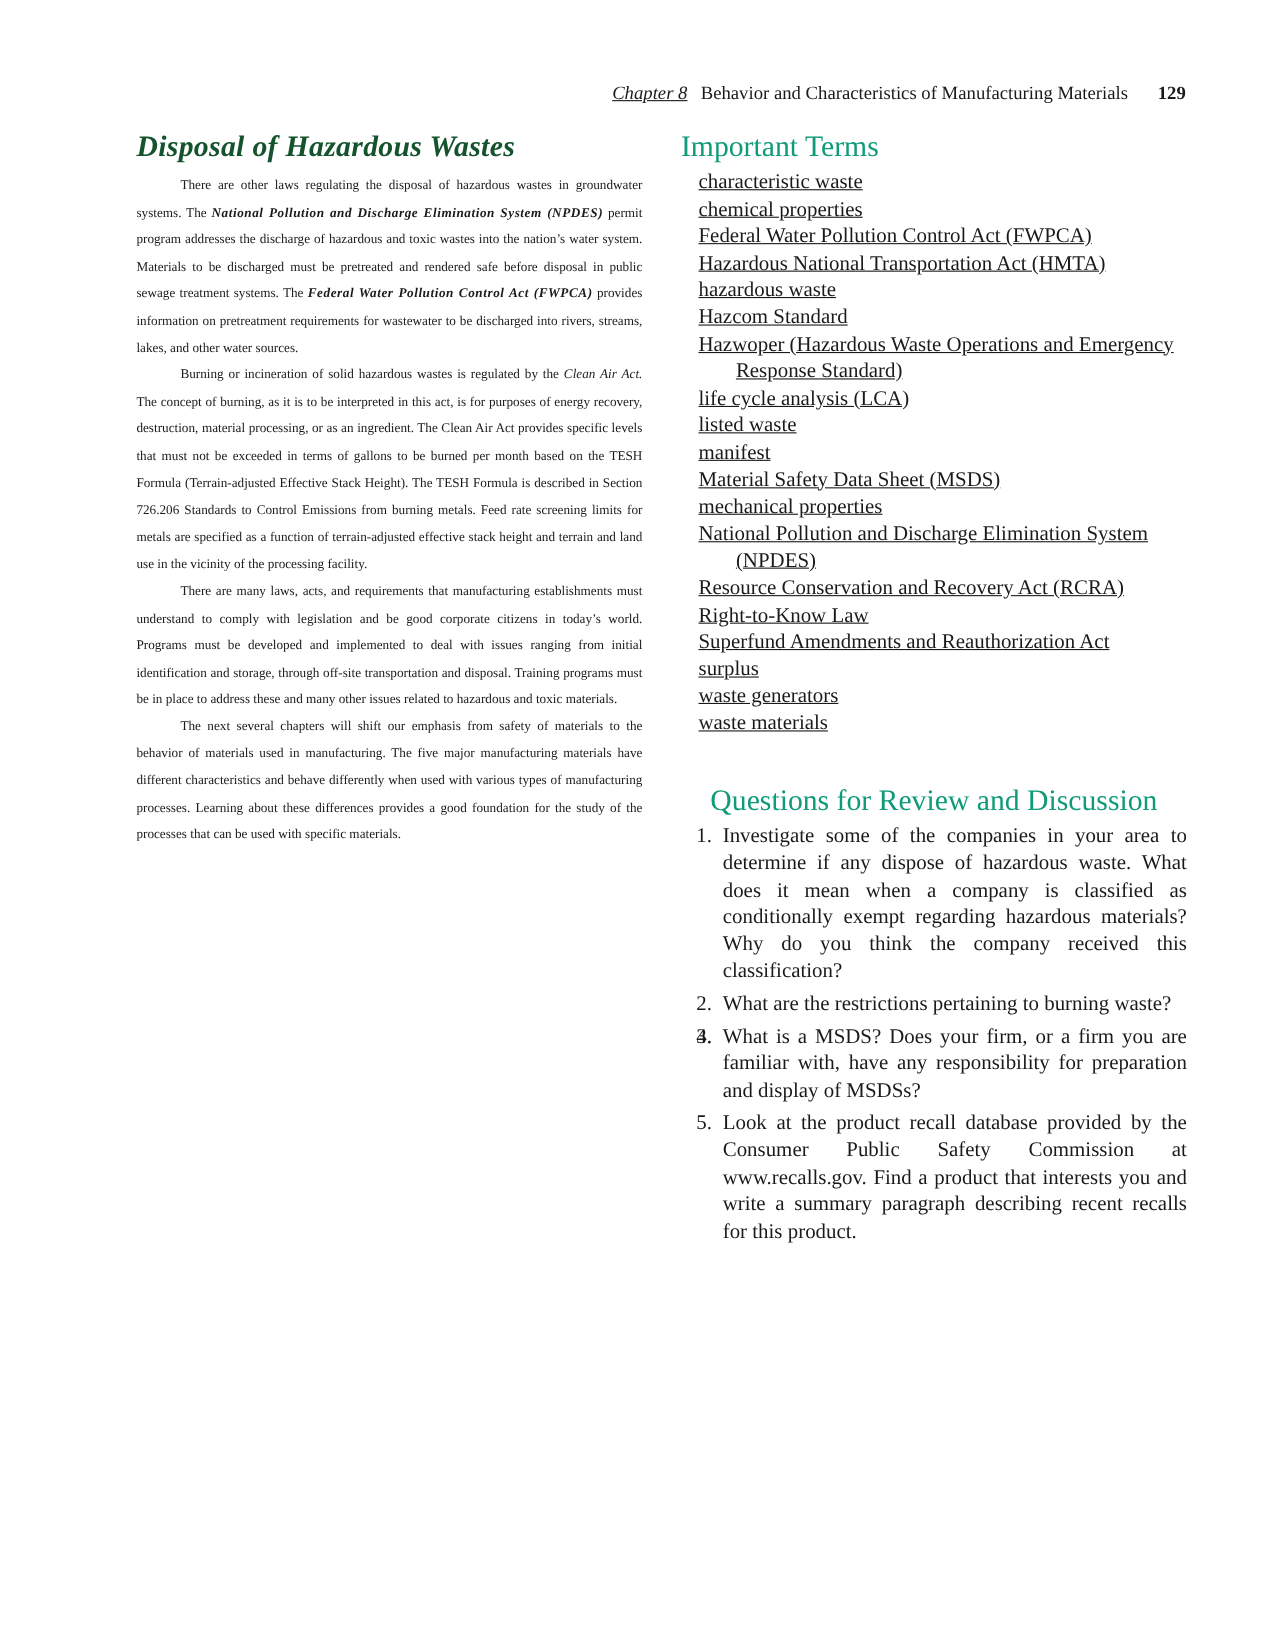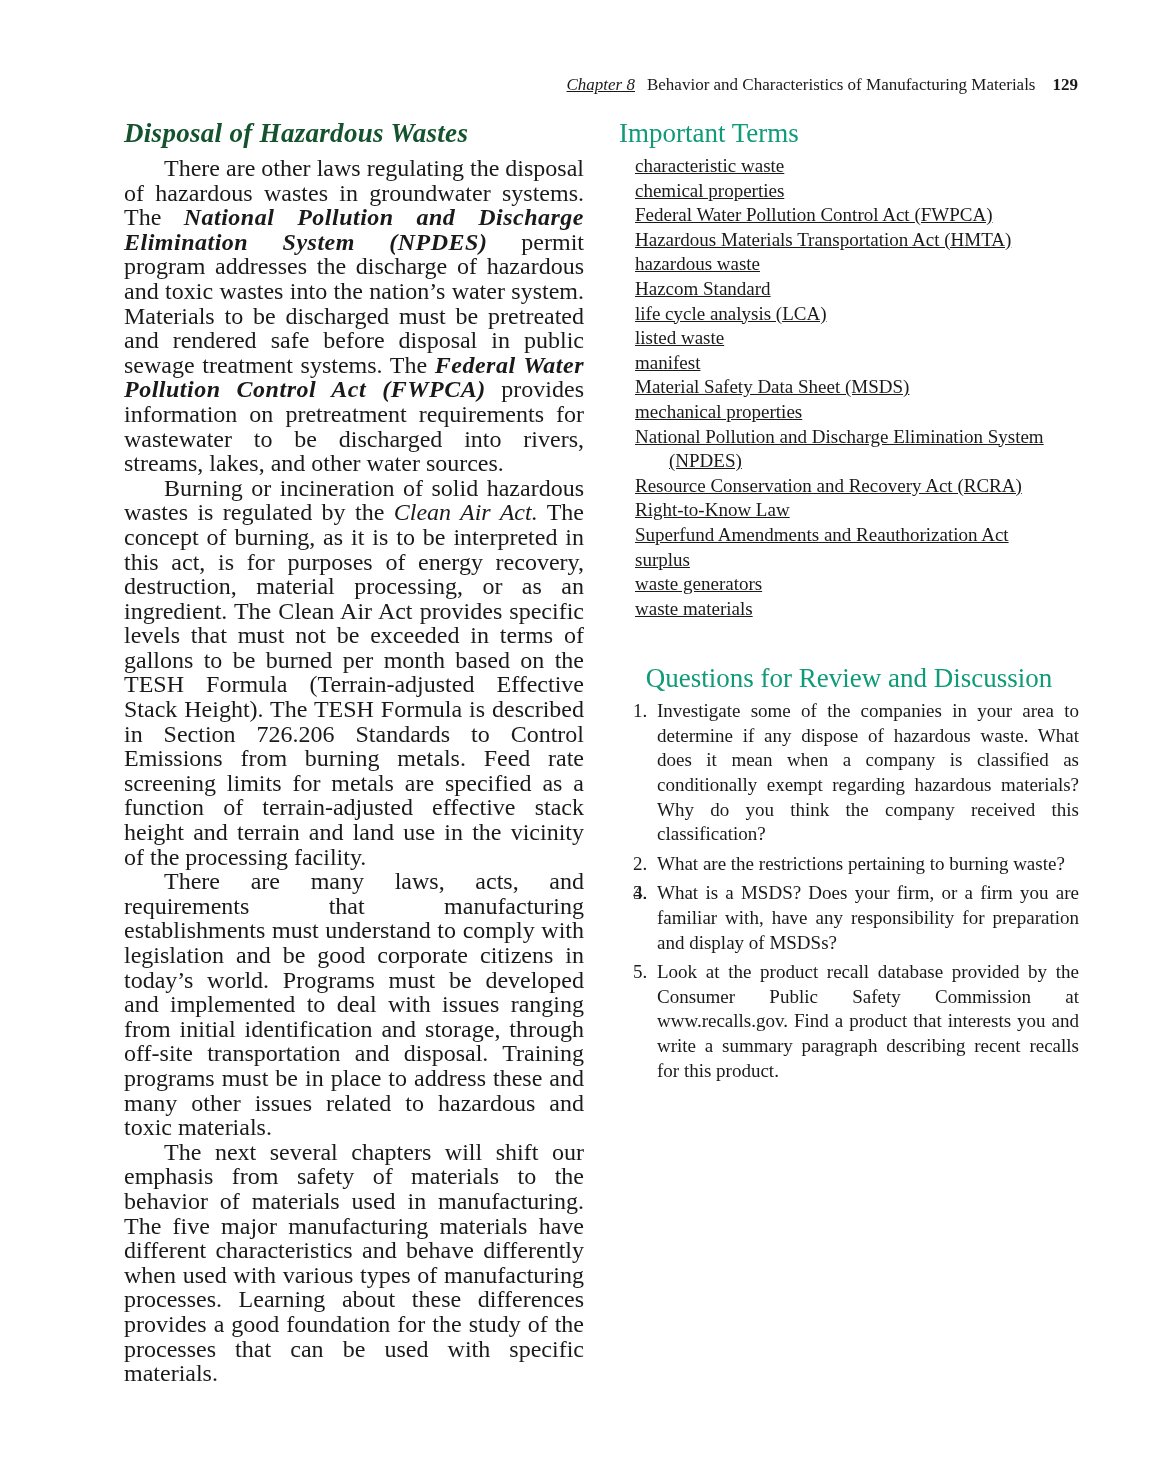--- a/index.html
+++ b/index.html
@@ -7,39 +7,39 @@
     width: 1156px; height: 1479px; position: relative; overflow: hidden;
     font-family: "Liberation Serif", "DejaVu Serif", serif;
     color: #1a1a1a;
   }
   .running-head {
     position: absolute; top: 74px; left: 480px; width: 598px;
     text-align: right; font-size: 17px; line-height: 22px;
   }
   .running-head .chap { font-style: italic; text-decoration: underline; }
   .running-head .gap { display: inline-block; width: 12px; }
-  .running-head .pg { font-weight: bold; margin-left: 17px; }
+  .running-head .pg { font-weight: bold; margin-left: 27px; }
 
   .col-left {
     position: absolute; top: 116px; left: 124px; width: 460px;
   }
   .col-right {
     position: absolute; top: 116px; left: 619px; width: 460px;
   }
   .h-left {
     font-size: 27px; font-style: italic; font-weight: bold;
     color: #14532d; margin: 0 0 6px 0; line-height: 34px;
     letter-spacing: 0.3px;
   }
   .h-right {
     font-size: 27px; font-weight: normal; color: #0f9a78;
     margin: 0 0 4px 0; line-height: 34px;
   }
   .para {
-    font-size: 24px; line-height: 24.6px; text-align: justify;
+    font-size: 12px; line-height: 24.6px; text-align: justify;
     margin: 0; text-indent: 40px; hyphens: none;
   }
   .para .bi { font-weight: bold; font-style: italic; letter-spacing: 0.5px; }
   .para .it { font-style: italic; }
 
   .terms { list-style: none; margin: 0 0 0 16px; padding: 0; }
   .terms li {
     font-size: 19px; line-height: 24.6px;
     padding-left: 34px; text-indent: -34px; text-decoration: underline;
   }
@@ -69,23 +69,24 @@
   <p class="para">There are many laws, acts, and requirements that manufacturing establishments must understand to comply with legislation and be good corporate citizens in today’s world. Programs must be developed and implemented to deal with issues ranging from initial identification and storage, through off-site transportation and disposal. Training programs must be in place to address these and many other issues related to hazardous and toxic materials.</p>
   <p class="para">The next several chapters will shift our emphasis from safety of materials to the behavior of materials used in manufacturing. The five major manufacturing materials have different characteristics and behave differently when used with various types of manufacturing processes. Learning about these differences provides a good foundation for the study of the processes that can be used with specific materials.</p>
 </div>
 
 <div class="col-right">
   <h2 class="h-right">Important Terms</h2>
   <ul class="terms">
     <li>characteristic waste</li>
     <li>chemical properties</li>
     <li>Federal Water Pollution Control Act (FWPCA)</li>
-    <li>Hazardous Materials Transportation Act (HMTA)</li>
+    <li>Hazardous National Transportation Act (HMTA)</li>
     <li>hazardous waste</li>
     <li>Hazcom Standard</li>
+    <li>Hazwoper (Hazardous Waste Operations and Emergency Response Standard)</li>
     <li>life cycle analysis (LCA)</li>
     <li>listed waste</li>
     <li>manifest</li>
     <li>Material Safety Data Sheet (MSDS)</li>
     <li>mechanical properties</li>
     <li>National Pollution and Discharge Elimination System (NPDES)</li>
     <li>Resource Conservation and Recovery Act (RCRA)</li>
     <li>Right-to-Know Law</li>
     <li>Superfund Amendments and Reauthorization Act</li>
     <li>surplus</li>

